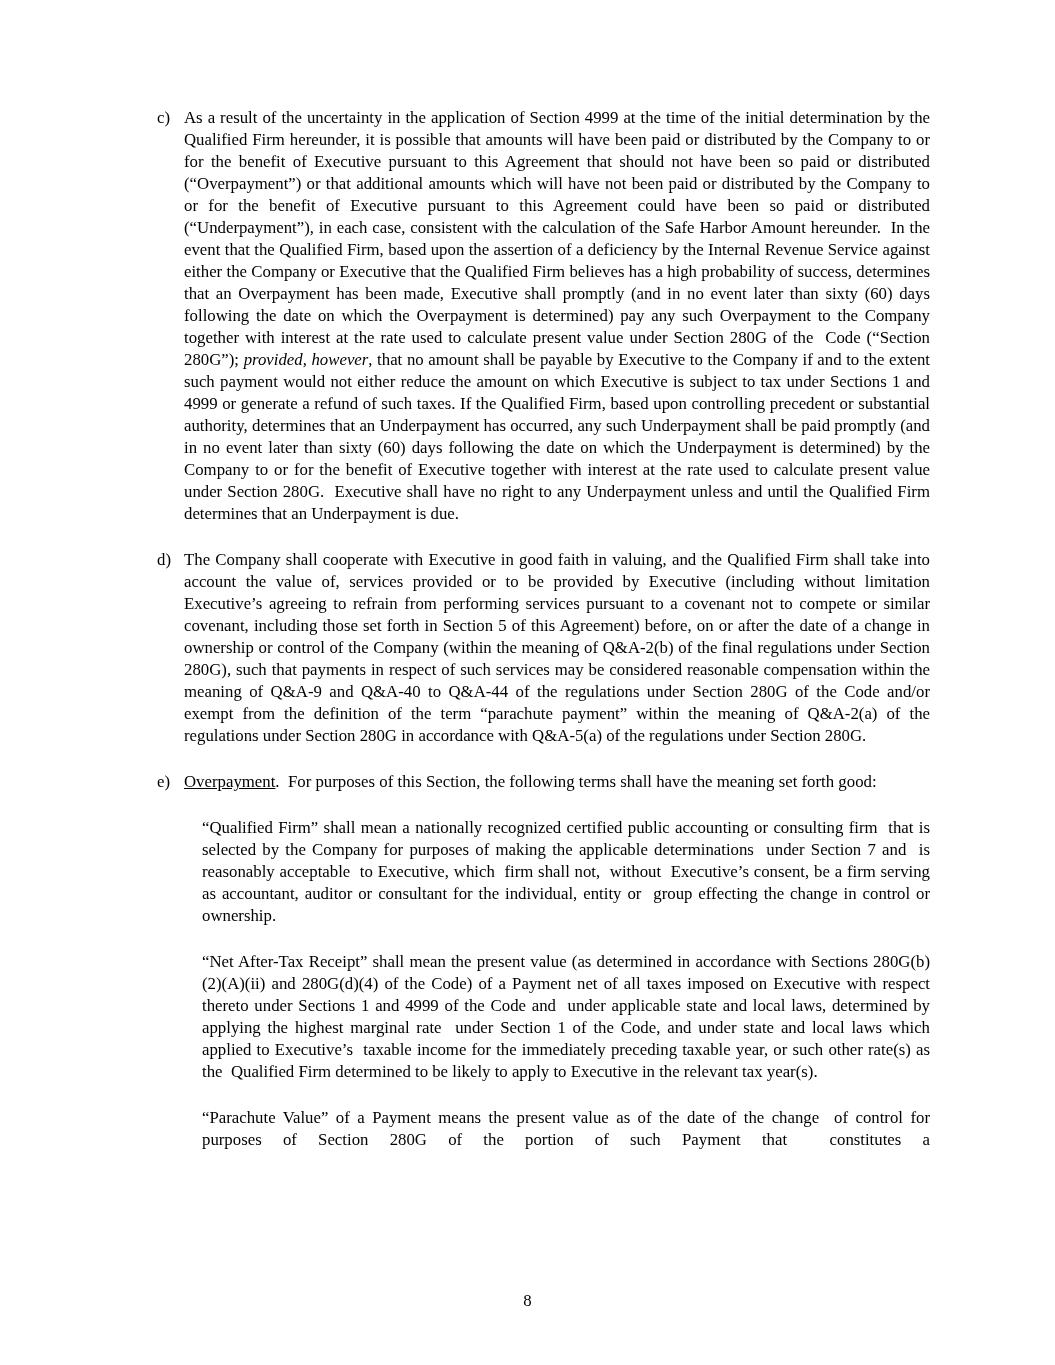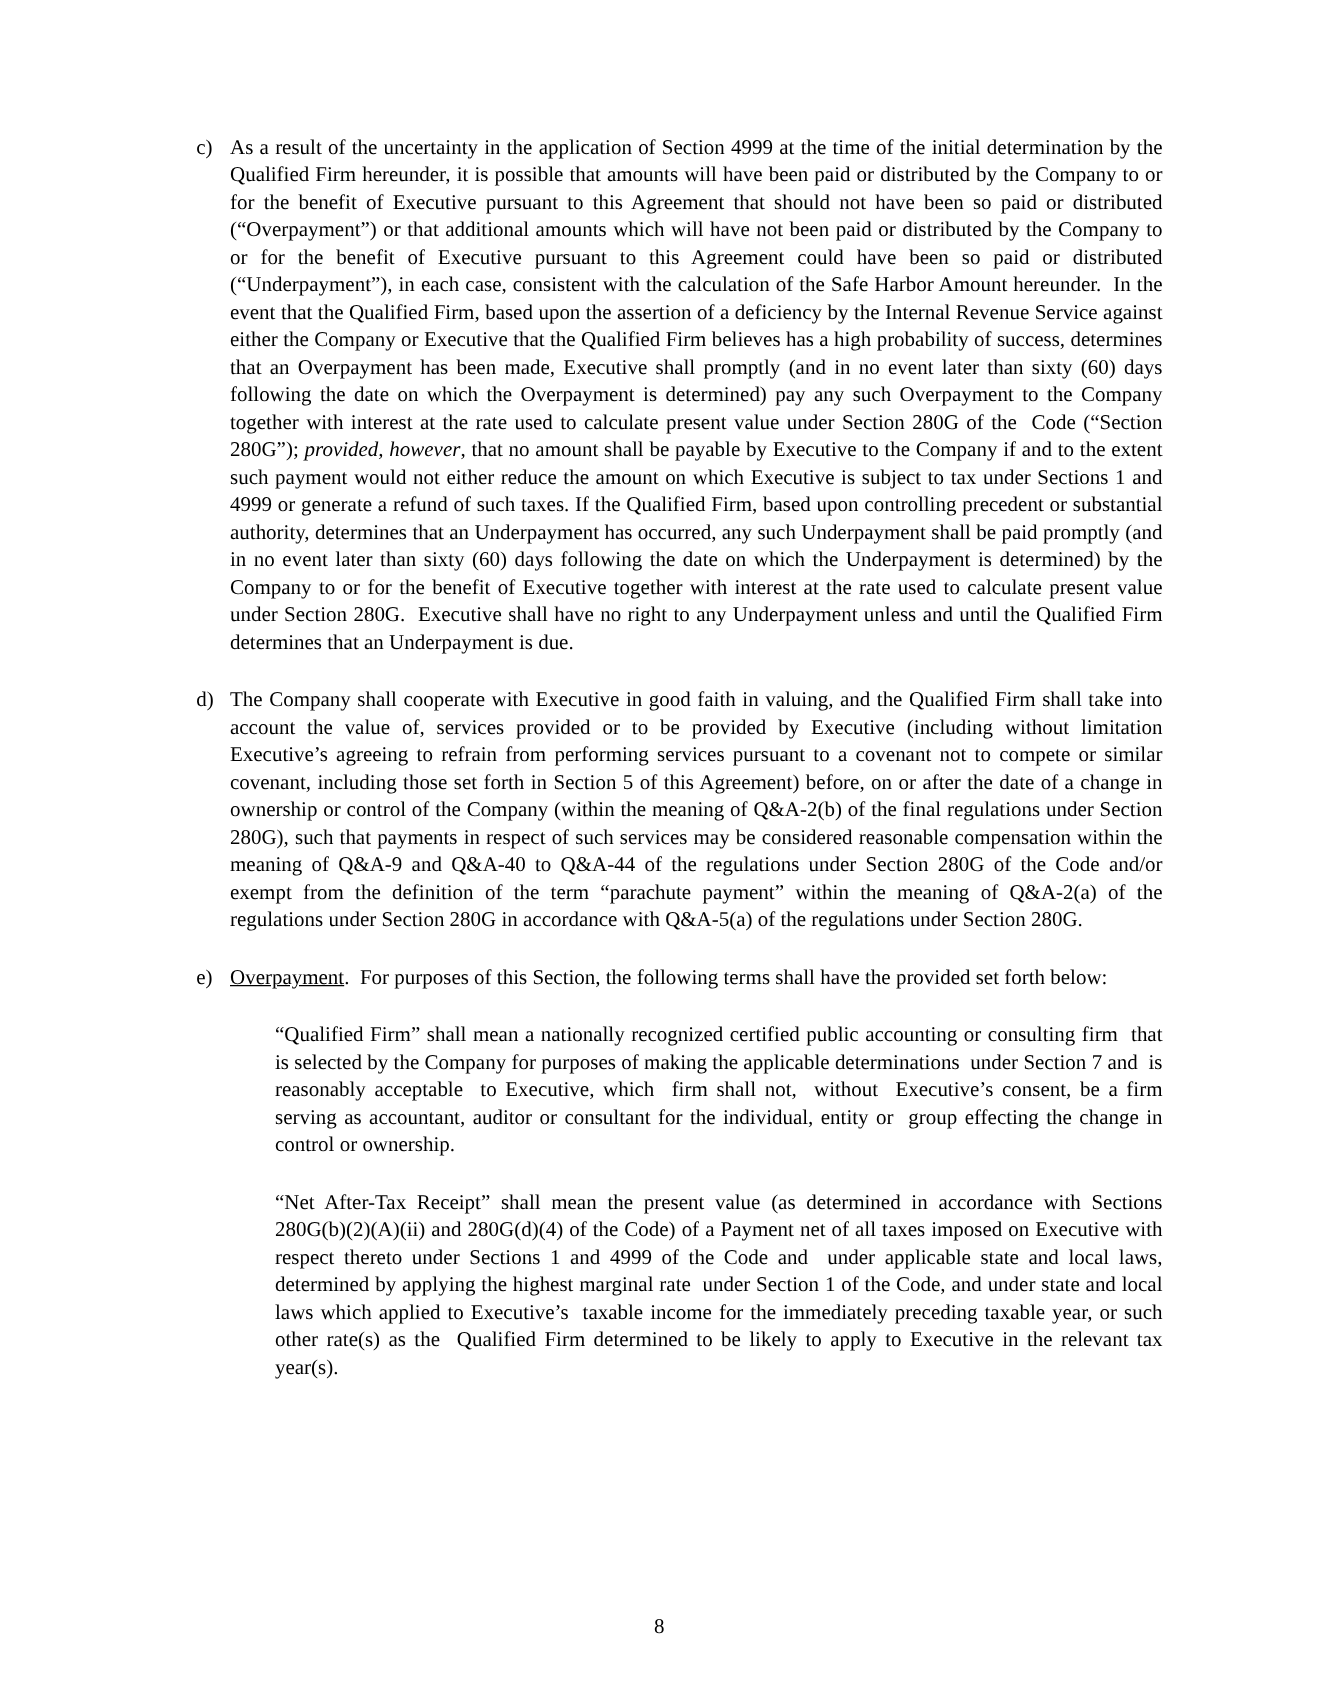--- a/index.html
+++ b/index.html
@@ -26,21 +26,21 @@
     flex: 0 0 27px;
     width: 27px;
     line-height: 22px;
   }
   .para {
     flex: 1;
     text-align: justify;
     line-height: 22px;
     white-space: pre-wrap;
   }
-  .definition { margin-left: 63px; }
+  .definition { margin-left: 45px; }
   .definition:last-child .para { text-align-last: justify; }
   .b { font-weight: normal; }
   .i { font-style: italic; }
   .u { text-decoration: underline; }
   .page-number {
     position: absolute;
     top: 1290px;
     left: 0;
     width: 1055px;
     text-align: center;
@@ -54,23 +54,26 @@
     <div class="block list-item">
       <span class="marker">c)</span>
       <div class="para"><span>As a result of the uncertainty in the application of Section 4999 at the time of the initial determination by the Qualified Firm hereunder, it is possible that amounts will have been paid or distributed by the Company to or for the benefit of Executive pursuant to this Agreement that should not have been so paid or distributed (</span><span class="b">“Overpayment”</span><span>) or that additional amounts which will have not been paid or distributed by the Company to or for the benefit of Executive pursuant to this Agreement could have been so paid or distributed (</span><span class="b">“Underpayment”</span><span>), in each case, consistent with the calculation of the Safe Harbor Amount hereunder.  In the event that the Qualified Firm, based upon the assertion of a deficiency by the Internal Revenue Service against either the Company or Executive that the Qualified Firm believes has a high probability of success, determines that an Overpayment has been made, Executive shall promptly (and in no event later than sixty (60) days following the date on which the Overpayment is determined) pay any such Overpayment to the Company together with interest at the rate used to calculate present value under Section 280G of the  Code (</span><span class="b">“Section 280G”</span><span>); </span><span class="i">provided, however</span><span>, that no amount shall be payable by Executive to the Company if and to the extent such payment would not either reduce the amount on which Executive is subject to tax under Sections 1 and 4999 or generate a refund of such taxes. If the Qualified Firm, based upon controlling precedent or substantial authority, determines that an Underpayment has occurred, any such Underpayment shall be paid promptly (and in no event later than sixty (60) days following the date on which the Underpayment is determined) by the Company to or for the benefit of Executive together with interest at the rate used to calculate present value under Section 280G.  Executive shall have no right to any Underpayment unless and until the Qualified Firm determines that an Underpayment is due.</span></div>
     </div>
     <div class="block list-item">
       <span class="marker">d)</span>
       <div class="para"><span>The Company shall cooperate with Executive in good faith in valuing, and the Qualified Firm shall take into account the value of, services provided or to be provided by Executive (including without limitation Executive’s agreeing to refrain from performing services pursuant to a covenant not to compete or similar covenant, including those set forth in Section 5 of this Agreement) before, on or after the date of a change in ownership or control of the Company (within the meaning of Q&amp;A-2(b) of the final regulations under Section 280G), such that payments in respect of such services may be considered reasonable compensation within the meaning of Q&amp;A-9 and Q&amp;A-40 to Q&amp;A-44 of the regulations under Section 280G of the Code and/or exempt from the definition of the term “parachute payment” within the meaning of Q&amp;A-2(a) of the regulations under Section 280G in accordance with Q&amp;A-5(a) of the regulations under Section 280G.</span></div>
     </div>
     <div class="block list-item">
       <span class="marker">e)</span>
-      <div class="para"><span class="u">Overpayment</span><span>.  For purposes of this Section, the following terms shall have the provided set forth below:</span></div>
+      <div class="para"><span class="u">Overpayment</span><span>.  For purposes of this Section, the following terms shall have the meaning set forth good:</span></div>
     </div>
     <div class="block definition">
       <div class="para"><span class="b">“Qualified Firm</span><span>” shall mean a nationally recognized certified public accounting or consulting firm  that is selected by the Company for purposes of making the applicable determinations  under Section 7 and  is reasonably acceptable  to Executive, which  firm shall not,  without  Executive’s consent, be a firm serving as accountant, auditor or consultant for the individual, entity or  group effecting the change in control or ownership.</span></div>
     </div>
     <div class="block definition">
       <div class="para"><span class="b">“Net After-Tax Receipt</span><span>” shall mean the present value (as determined in accordance with Sections 280G(b)(2)(A)(ii) and 280G(d)(4) of the Code) of a Payment net of all taxes imposed on Executive with respect thereto under Sections 1 and 4999 of the Code and  under applicable state and local laws, determined by applying the highest marginal rate  under Section 1 of the Code, and under state and local laws which applied to Executive’s  taxable income for the immediately preceding taxable year, or such other rate(s) as the  Qualified Firm determined to be likely to apply to Executive in the relevant tax year(s).</span></div>
     </div>
+    <div class="block definition">
+      <div class="para"><span class="b">“Parachute Value</span><span>” of a Payment means the present value as of the date of the change  of control for purposes of Section 280G of the portion of such Payment that  constitutes a</span></div>
+    </div>
   </div>
 
 <div class="page-number">8</div>
 
 </body></html>

